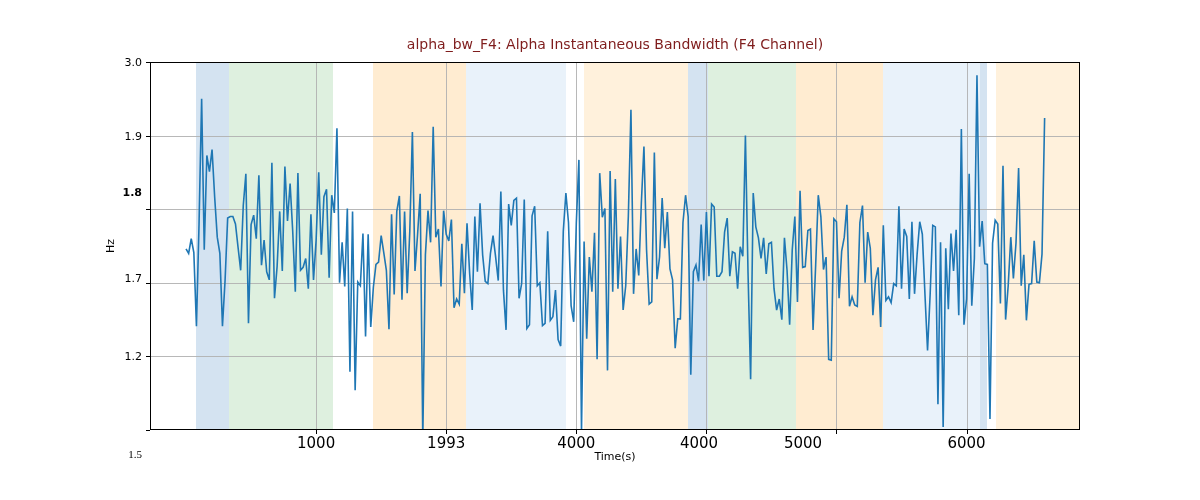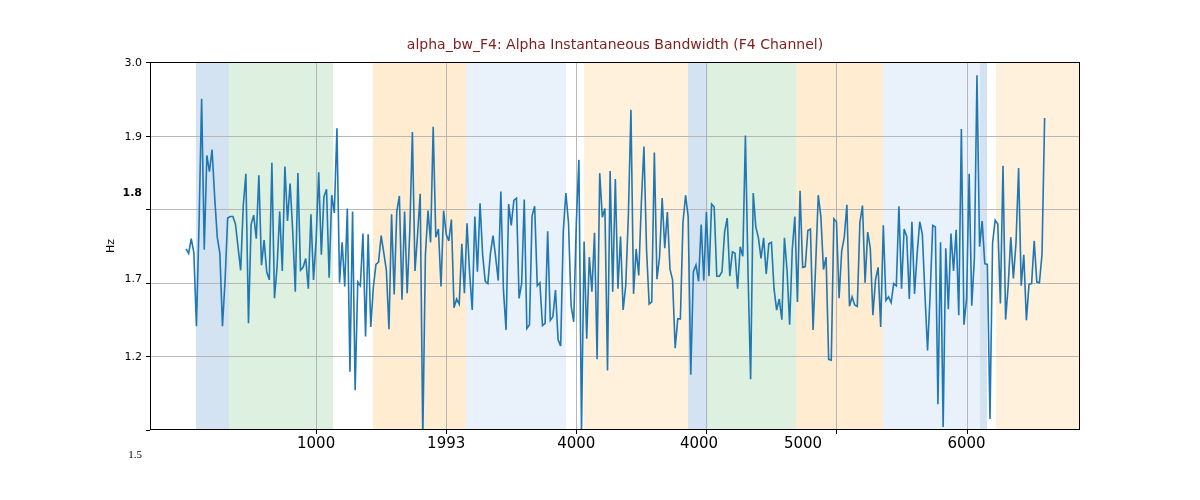--- a/index.html
+++ b/index.html
@@ -123,20 +123,21 @@
     stroke-linejoin: miter;
     stroke-linecap: butt;
   }
 </style>
 </head>
 <body>
 
 <div class="figure">
 
   <div class="title">alpha_bw_F4: Alpha Instantaneous Bandwidth (F4 Channel)</div>
+  <div class="xlabel">Time(s)</div>
   <div class="ylabel">Hz</div>
 
   <div id="xtick-labels">
       <div class="tick-label-x" style="left: 316.123px;">1000</div>
       <div class="tick-label-x" style="left: 446.211px;">1993</div>
       <div class="tick-label-x" style="left: 576.299px;">4000</div>
       <div class="tick-label-x" style="left: 699px;">4000</div>
       <div class="tick-label-x" style="left: 803px;">5000</div>
       <div class="tick-label-x" style="left: 966.563px; text-align: center;">6000</div>
     </div>

